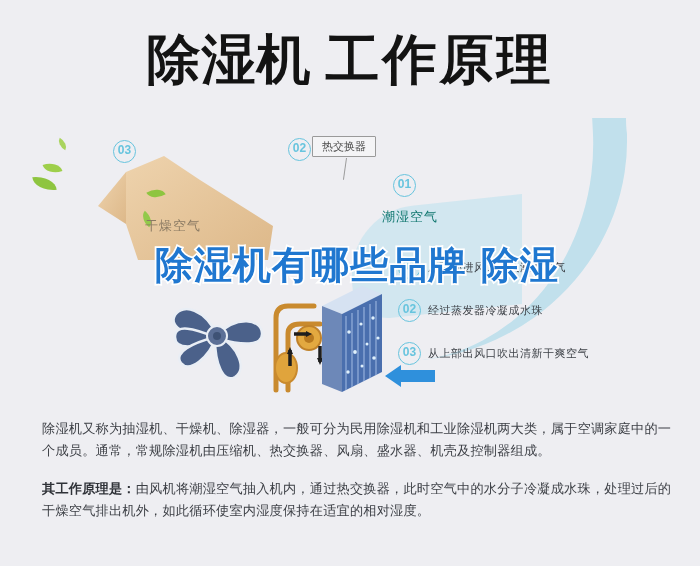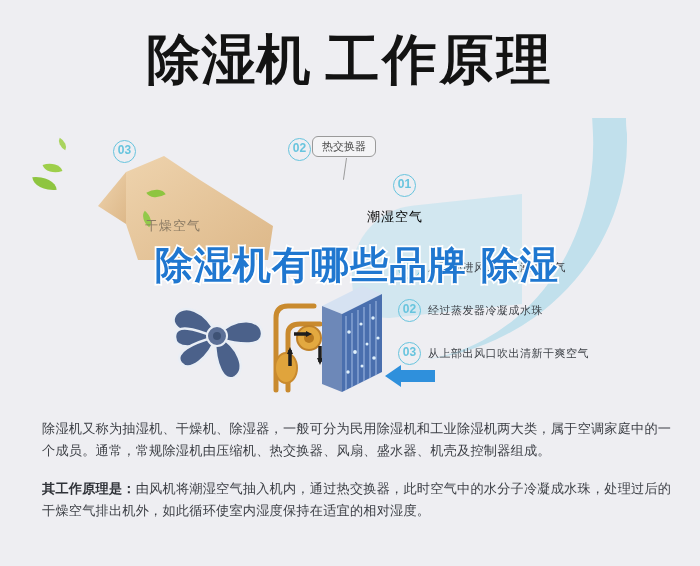--- a/index.html
+++ b/index.html
@@ -80,36 +80,36 @@
     font-size:12px;font-weight:bold;line-height:18px;text-align:center;
     font-family:"Liberation Sans",sans-serif;
   }
   .badge.b03a{left:113px;top:22px;}
   .badge.b02{left:288px;top:20px;}
   .badge.b01{left:393px;top:56px;}
 
   
   .callout{
     position:absolute;left:312px;top:18px;
-    border:1.4px solid #9a9a9a;border-radius:6px;
+    border:1.4px solid #9a9a9a;border-radius:1px;
     padding:2px 9px;font-size:11px;color:#4a4a4a;background:#f4f4f6;
     font-family:"DejaVu Sans","Liberation Sans",sans-serif;white-space:nowrap;
   }
   .callout-stem{
     position:absolute;left:346px;top:40px;width:1.4px;height:22px;background:#9a9a9a;
     transform:rotate(8deg);transform-origin:top;
   }
 
   
   .dlabel{
     position:absolute;color:#6b6f74;font-size:13px;white-space:nowrap;
     font-family:"DejaVu Sans","Liberation Sans",sans-serif;
   }
   .dlabel.dry{left:145px;top:99px;color:#8a7a63;letter-spacing:1px;}
-  .dlabel.humid{left:367px;top:90px;color:#000000;letter-spacing:1px;}
+  .dlabel.humid{left:382px;top:90px;color:#0f766e;letter-spacing:1px;}
 
   
   .steps{position:absolute;left:398px;top:138px;width:290px;}
   .step{display:flex;align-items:center;margin-bottom:20px;white-space:nowrap;}
   .step .sbadge{
     flex:0 0 auto;width:21px;height:21px;border-radius:50%;
     border:1.6px solid #67c4de;color:#67c4de;
     font-size:12px;font-weight:bold;line-height:18px;text-align:center;
     margin-right:7px;font-family:"Liberation Sans",sans-serif;
   }

